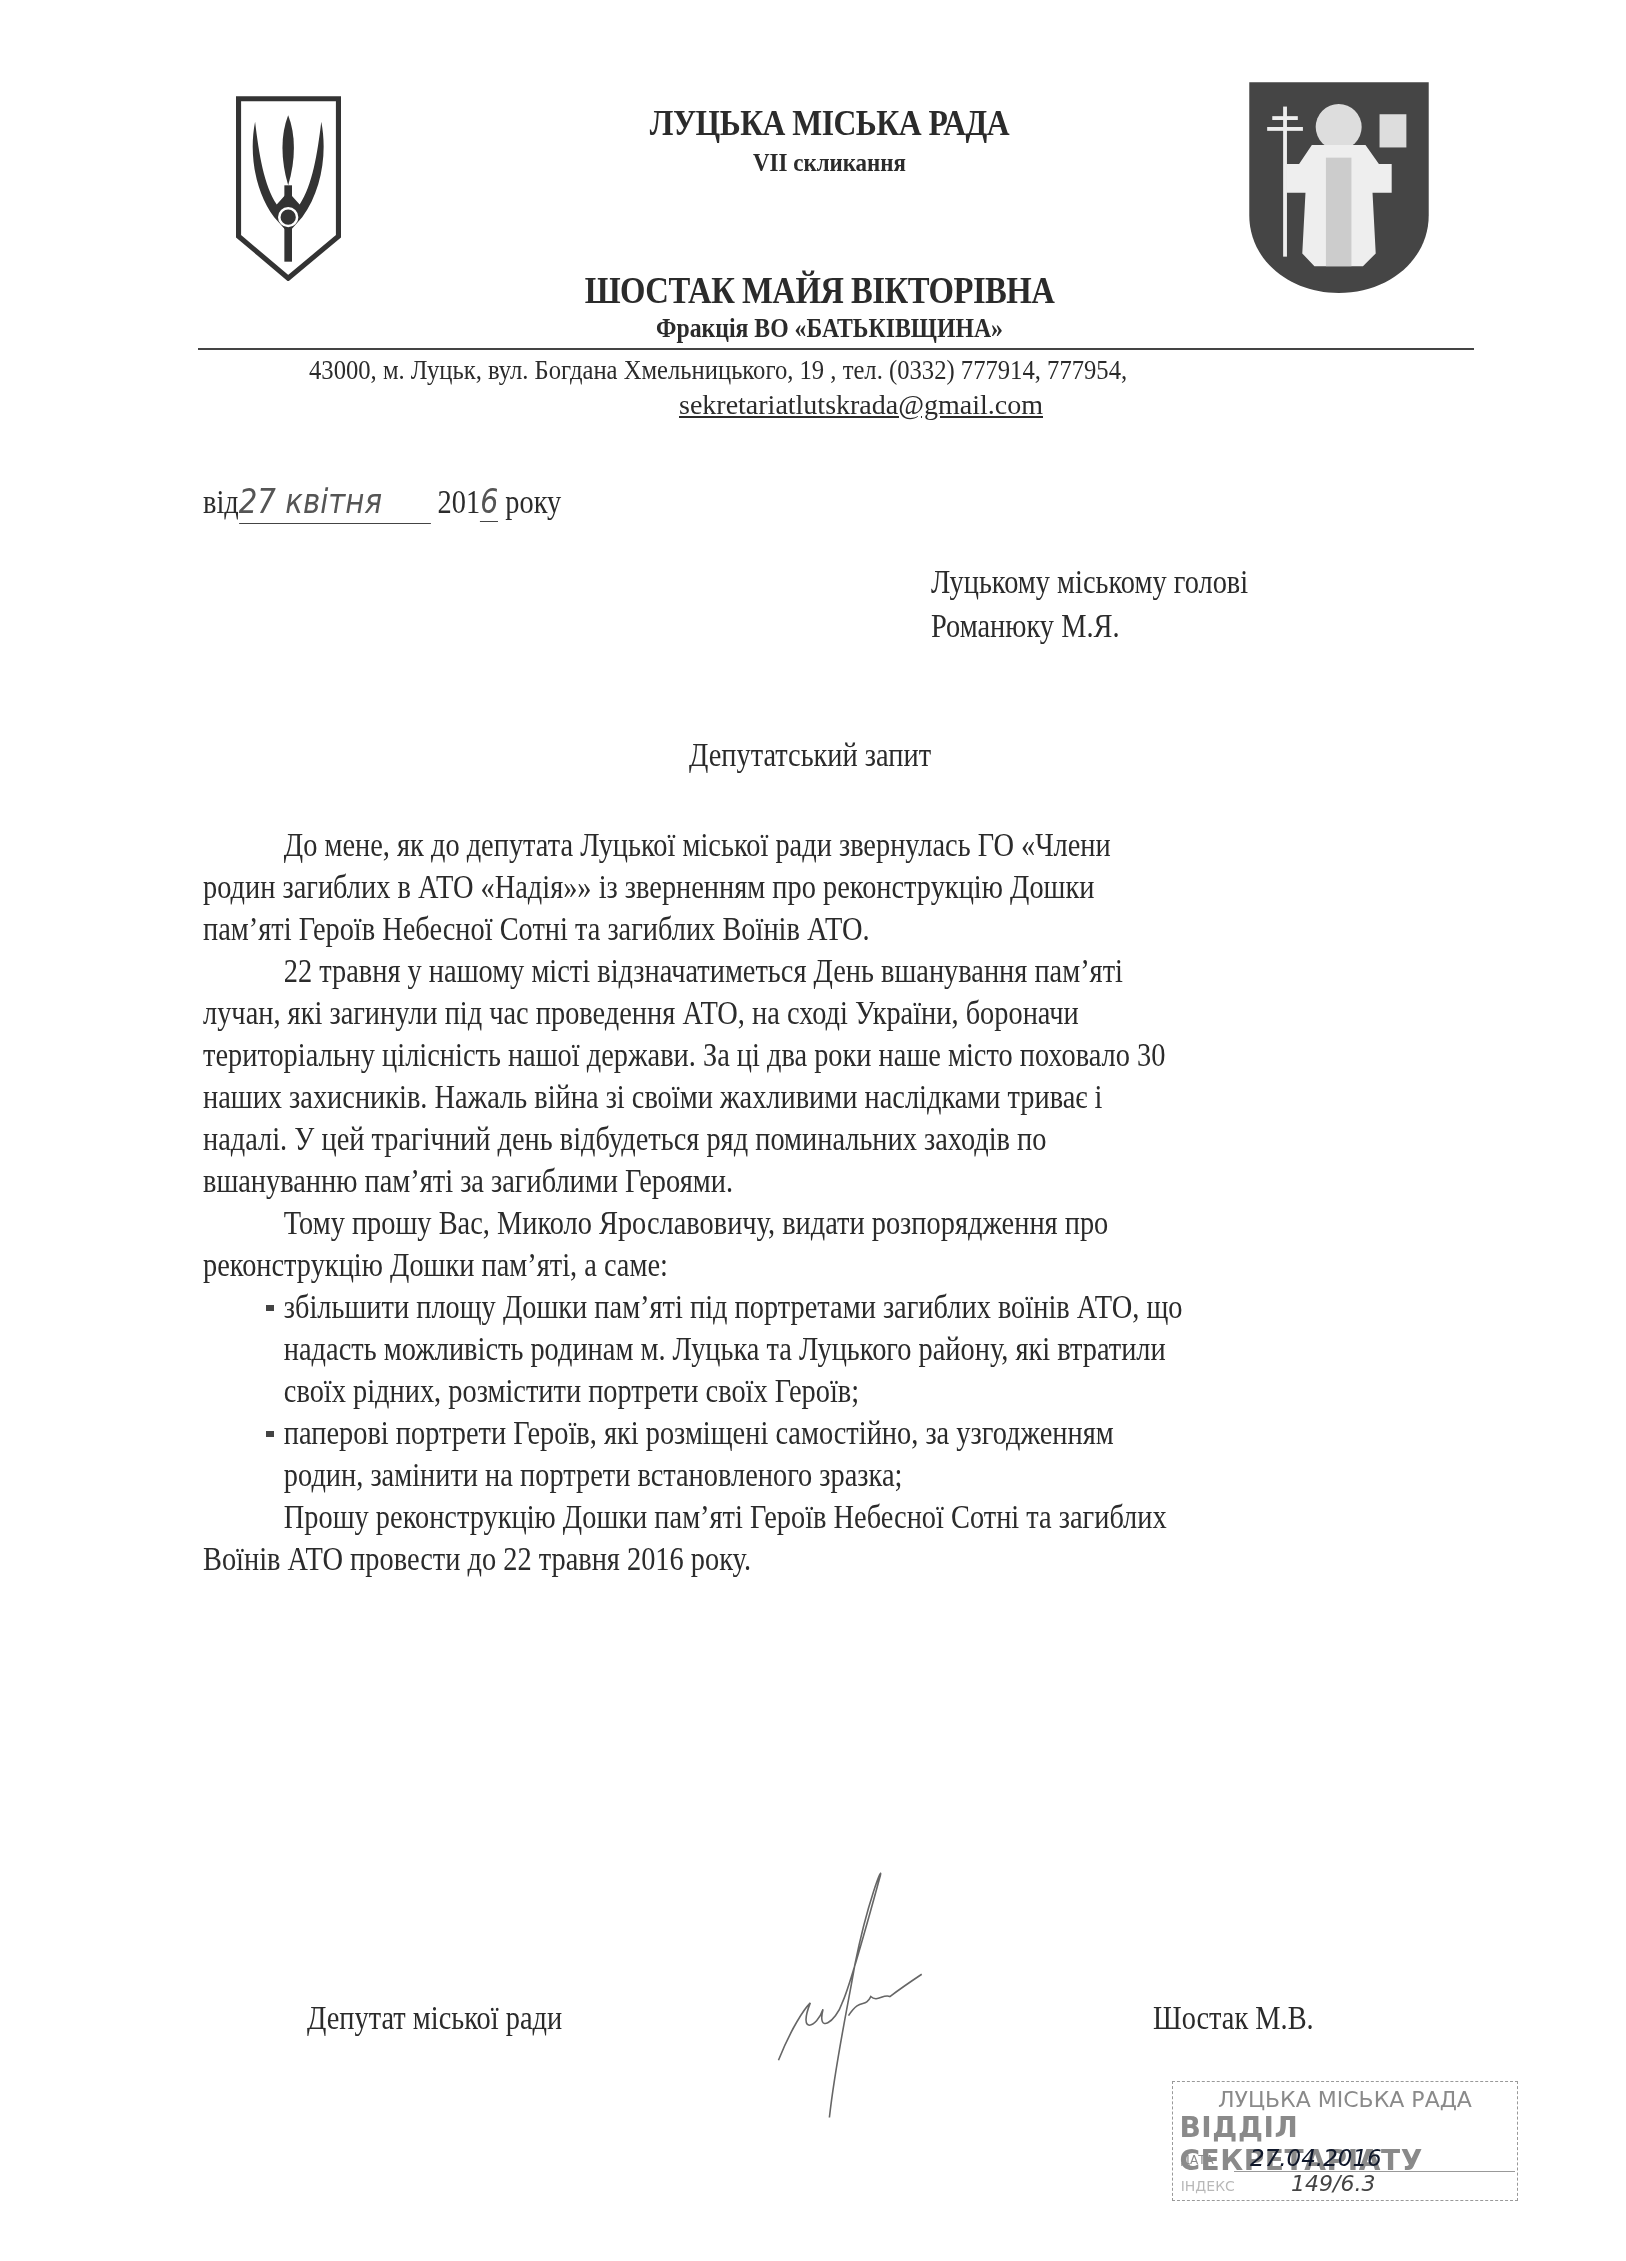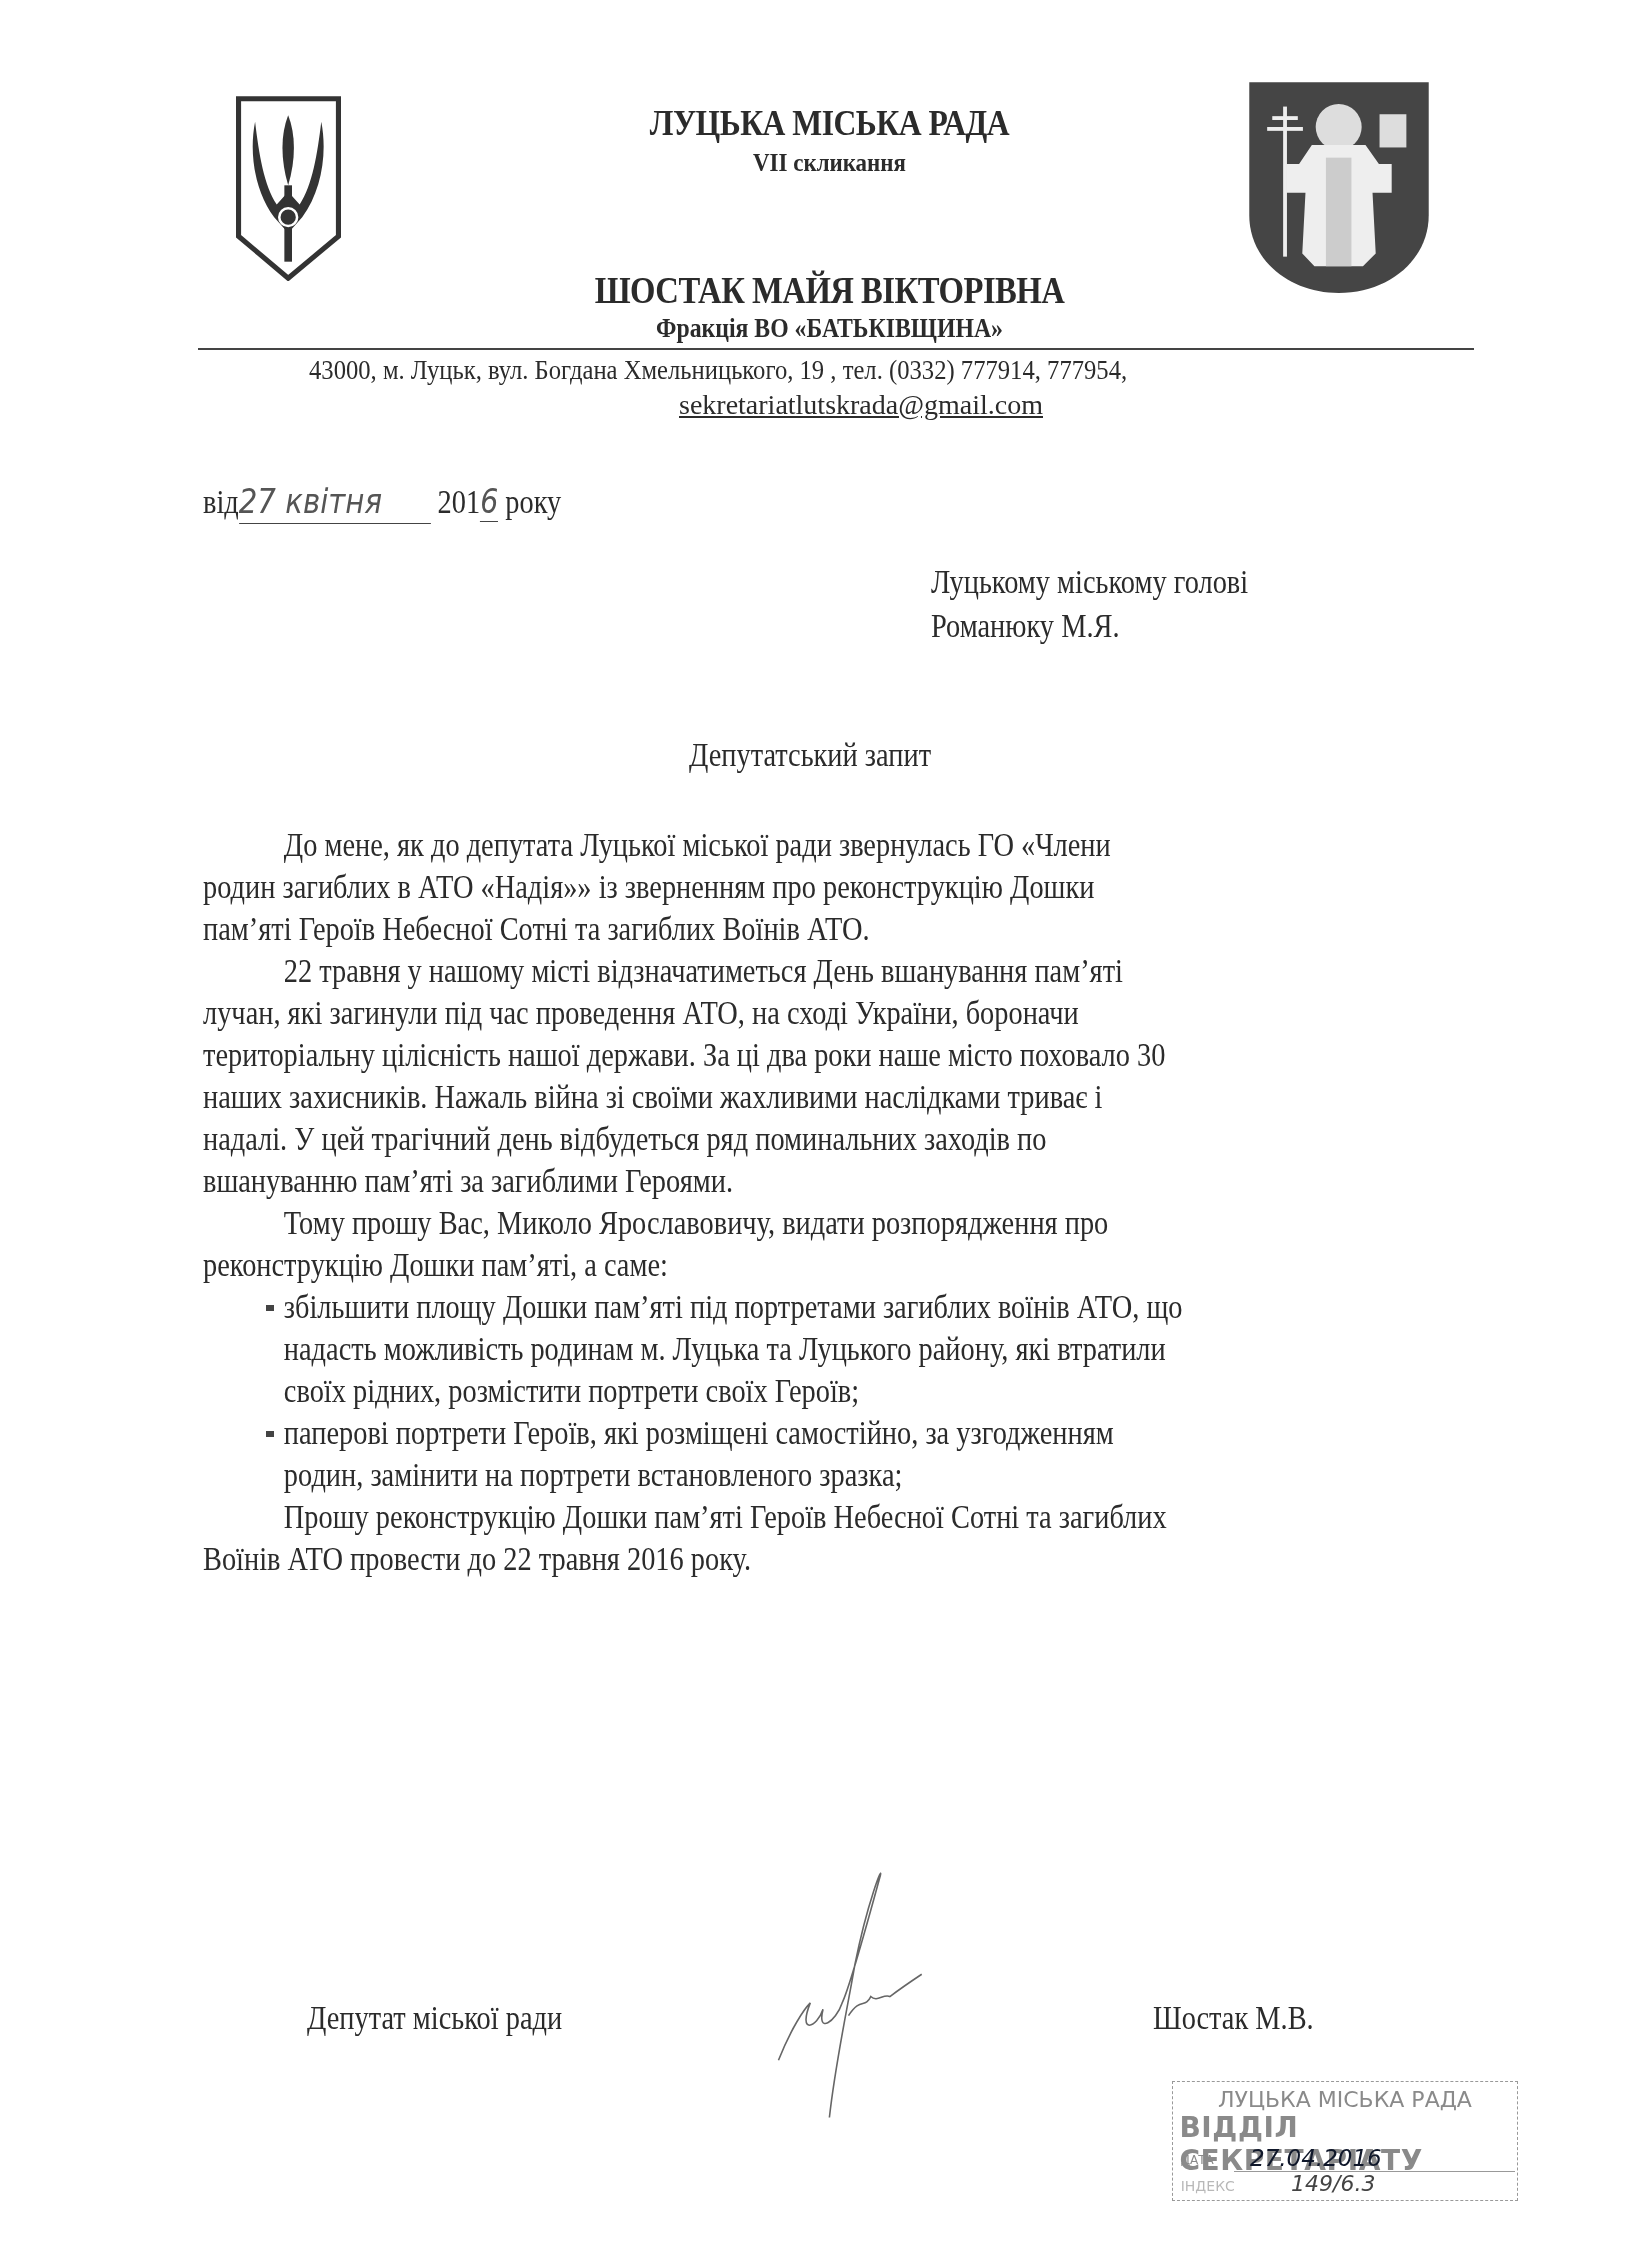--- a/index.html
+++ b/index.html
@@ -44,21 +44,21 @@
     <rect x="206" y="52" width="42" height="52" fill="#ddd"></rect>
   </svg>
 </div>
 
 <div class="abs center" style="left:447px;top:102px;width:765px;">
   <div class="h1">ЛУЦЬКА МІСЬКА РАДА</div>
 </div>
 <div class="abs center" style="left:447px;top:148px;width:765px;">
   <div class="h2">VII скликання</div>
 </div>
-<div class="abs center" style="left:383px;top:268px;width:893px;">
+<div class="abs center" style="left:373px;top:268px;width:893px;">
   <div class="name">ШОСТАК МАЙЯ ВІКТОРІВНА</div>
 </div>
 <div class="abs center" style="left:383px;top:313px;width:893px;">
   <div class="faction">Фракція ВО «БАТЬКІВЩИНА»</div>
 </div>
 <div class="abs rule" style="left:198px;top:348px;width:1276px;"></div>
 <div class="abs addr" style="left:309px;top:354px;">43000, м. Луцьк, вул. Богдана Хмельницького, 19 , тел. (0332) 777914, 777954,</div>
 <div class="abs center" style="left:510px;top:389px;width:702px;">
   <a class="email">sekretariatlutskrada@gmail.com</a>
 </div>

